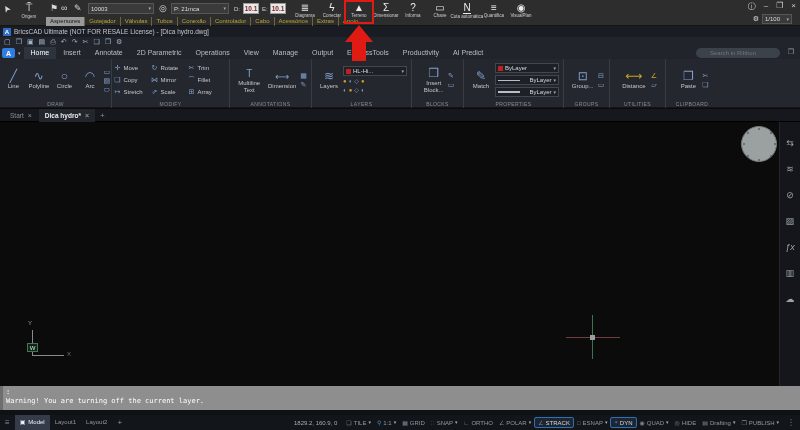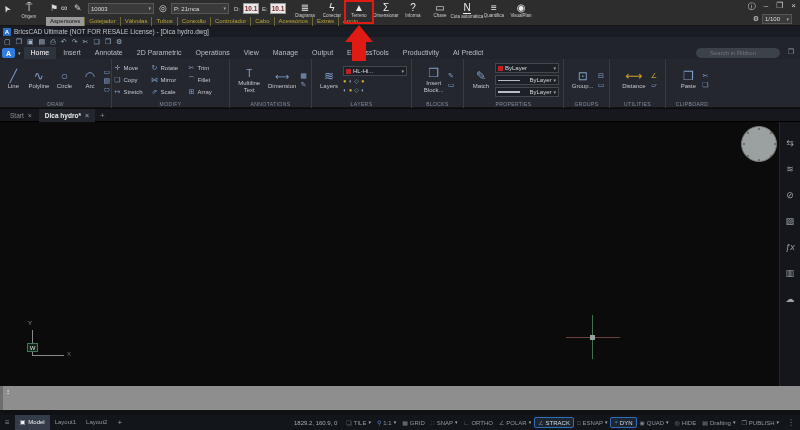--- a/index.html
+++ b/index.html
@@ -462,20 +462,21 @@
   <div id="ucs-w">W</div>
   <span id="ucs-y">Y</span>
   <span id="ucs-x">X</span>
   <div id="ch-h"></div>
   <div id="ch-v"></div>
   <div id="ch-box"></div>
 </div>
 
 <div id="cmd">
   <div>:</div>
+  <div>Warning! You are turning off the current layer.</div>
 </div>
 <div id="cmd-grip"></div>
 <div id="gap"></div>
 
 <div id="status">
   <span class="hamb">≡</span>
   <div class="ltab active">
     <span class="g" style="font-size:6px">▣</span>
     <span>Model</span>
   </div>

